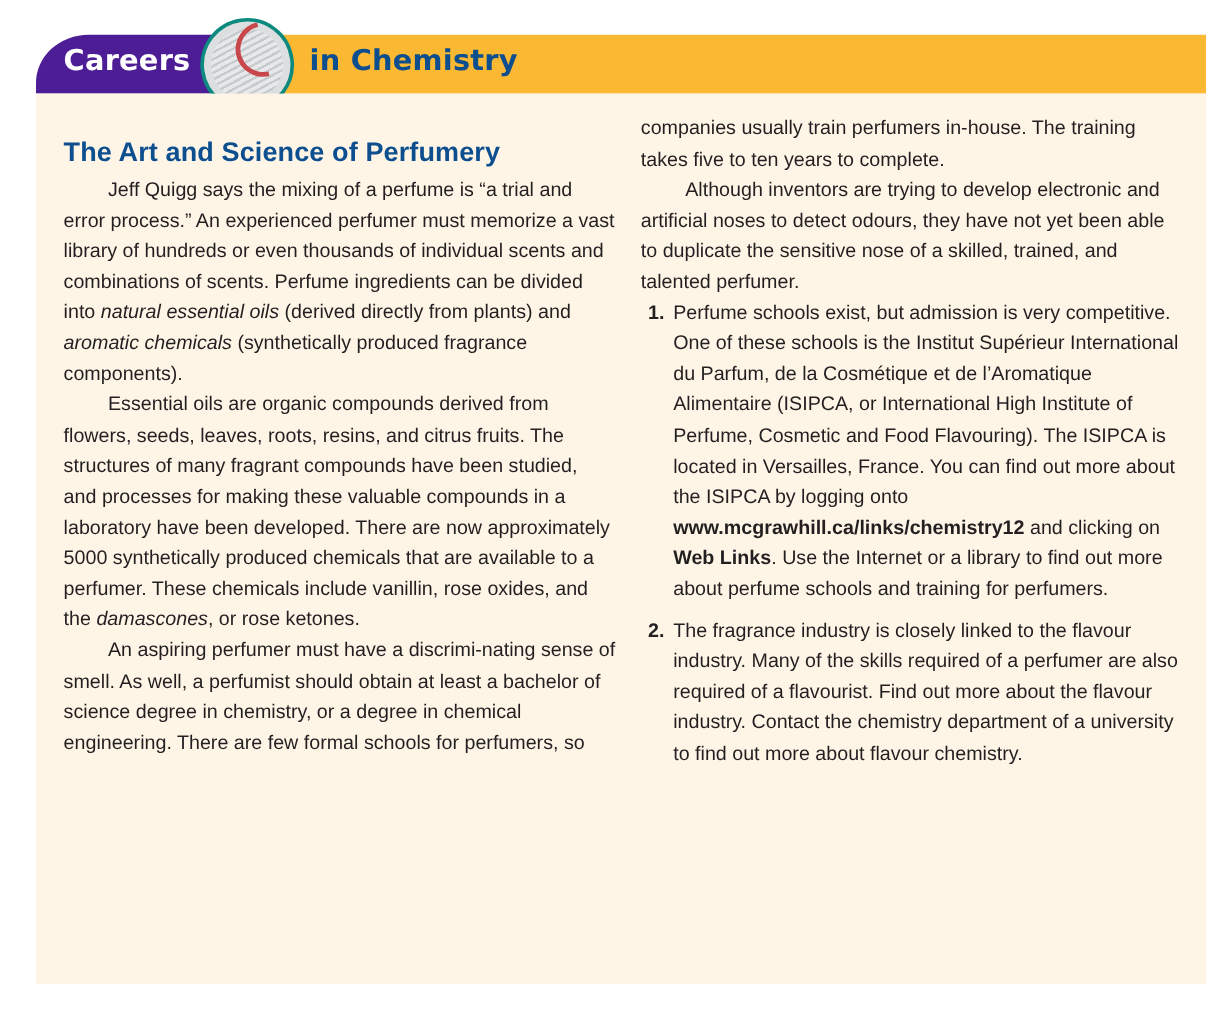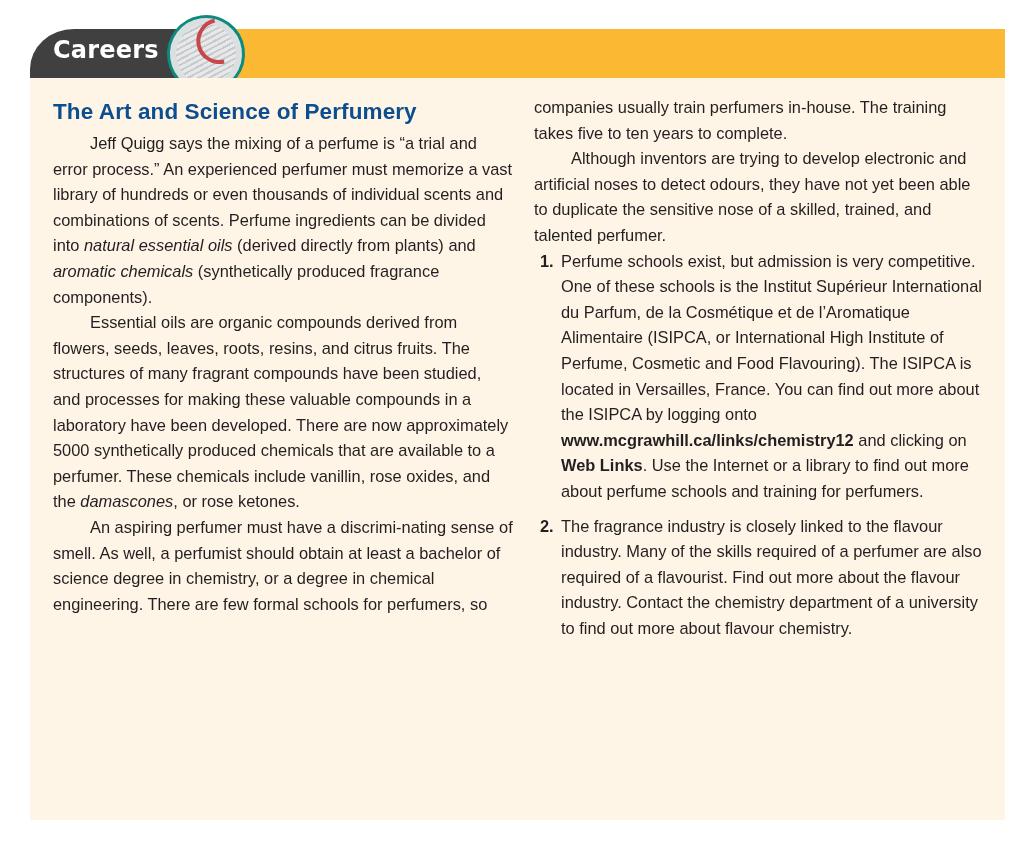--- a/index.html
+++ b/index.html
@@ -1,50 +1,51 @@
 <!DOCTYPE html>
 <html><head>
 <meta charset="utf-8">
 <style>
   html, body { margin:0; padding:0; background:#ffffff; }
   body { width:1024px; height:847px; position:relative; overflow:hidden; font-family:"Liberation Sans", sans-serif; }
 
   .header { position:absolute; left:30px; top:29px; width:975px; height:49px; }
-  .header-teal { position:absolute; left:0; top:0; width:170px; height:49px; background:#404040; border-top-left-radius:44px 40px; }
+  .header-teal { position:absolute; left:0; top:0; width:170px; height:49px; background:#4c1d95; border-top-left-radius:44px 40px; }
   .header-gold { position:absolute; left:170px; top:0; right:0; height:49px; background:#fbb832; }
   .header-careers { position:absolute; left:23px; top:7px; font-family:"DejaVu Sans", sans-serif; font-weight:bold; font-size:24px; color:#ffffff; letter-spacing:0.2px; }
   .header-chem { position:absolute; left:228px; top:7px; font-family:"DejaVu Sans", sans-serif; font-weight:bold; font-size:24px; color:#0d4e8f; letter-spacing:0.2px; }
   .badge { position:absolute; left:137px; top:-14px; width:78px; height:78px; border-radius:50%; background:#dcdfe0; border:3px solid #0d8a7f; box-sizing:border-box; overflow:hidden; transform:rotate(-8deg); }
   .badge .lines { position:absolute; inset:6px; background:repeating-linear-gradient(160deg,#c7cbcd 0 2px,#e6e8e9 2px 5px); border-radius:50%; }
   .badge .arc { position:absolute; left:28px; top:2px; width:46px; height:46px; border-radius:50%; border:4px solid #c8474b; border-right-color:transparent; border-top-color:transparent; transform:rotate(40deg); box-sizing:border-box; }
 
   .panel { position:absolute; left:30px; top:78px; width:975px; height:742px; background:#fef5e7; }
 
   .col { position:absolute; font-size:16.4px; line-height:25.6px; color:#231f20; }
   .col-left { left:53px; top:95px; width:460px; }
   .col-right { left:534px; top:95px; width:450px; }
 
-  .title { font-family:"Liberation Sans", sans-serif; font-weight:bold; font-size:22.5px; line-height:34px; color:#0d4e8f; margin:0 0 2px 0; letter-spacing:0.1px; }
+  .title { font-family:"Liberation Sans", sans-serif; font-weight:bold; font-size:22.5px; line-height:34px; color:#0d4e8f; margin:15px 0 2px 0; letter-spacing:0.1px; }
   p { margin:0; }
   .indent { text-indent:37px; }
   .subhead { font-family:"Liberation Sans", sans-serif; font-weight:bold; font-size:18px; color:#d62b35; margin:26px 0 8px 0; line-height:24px; letter-spacing:-0.2px; }
   ol { margin:0; padding:0; list-style:none; }
   ol li { position:relative; padding-left:27px; margin-bottom:9px; }
   .num { position:absolute; left:6px; top:0; font-weight:bold; }
   em { }
   b { font-weight:bold;margin-top:12px; }
 </style>
 </head>
 <body>
 
 <div class="header">
   <div class="header-teal">
     <span class="header-careers">Careers</span>
   </div>
   <div class="header-gold"></div>
+  <span class="header-chem">in Chemistry</span>
   <div class="badge">
     <div class="lines"></div>
     <div class="arc"></div>
   </div>
 </div>
 
 <div class="panel"></div>
 
 <div class="col col-left">
   <h1 class="title">The Art and Science of Perfumery</h1>

